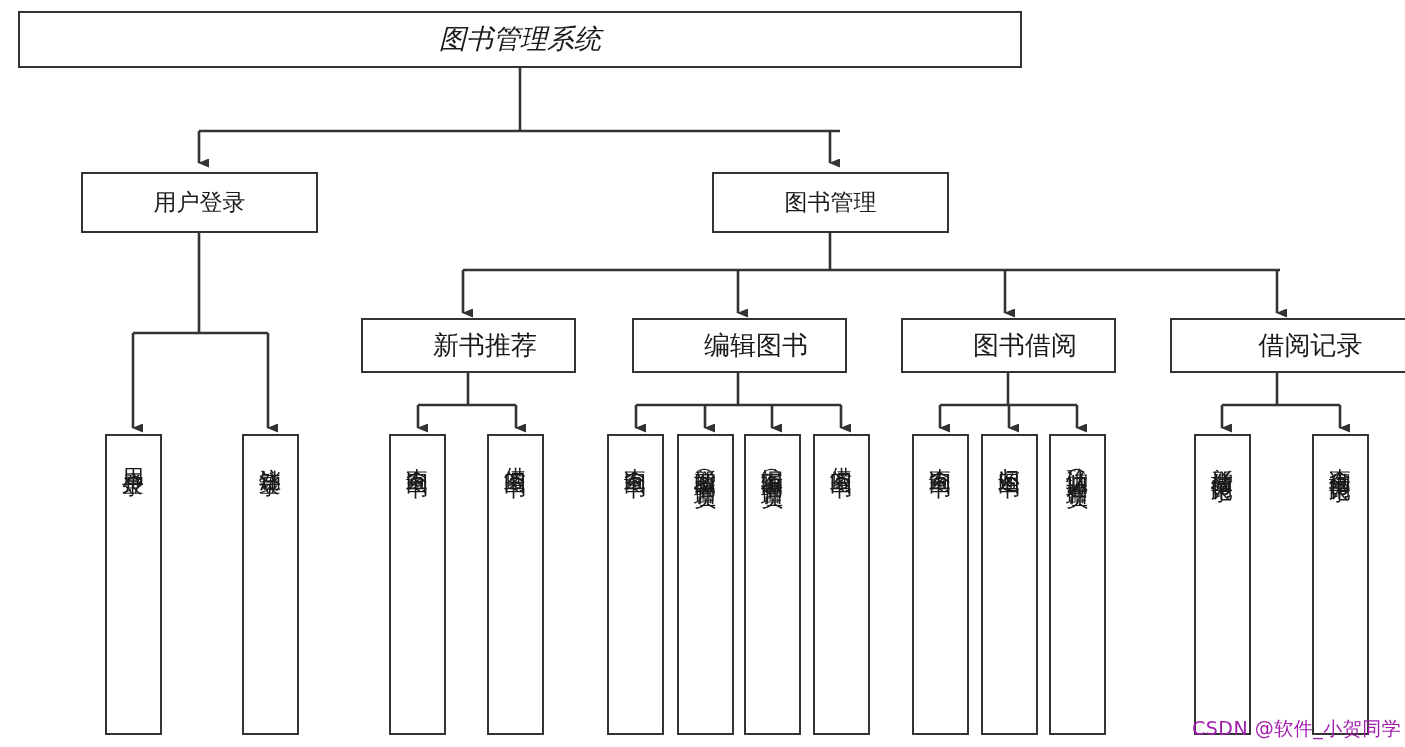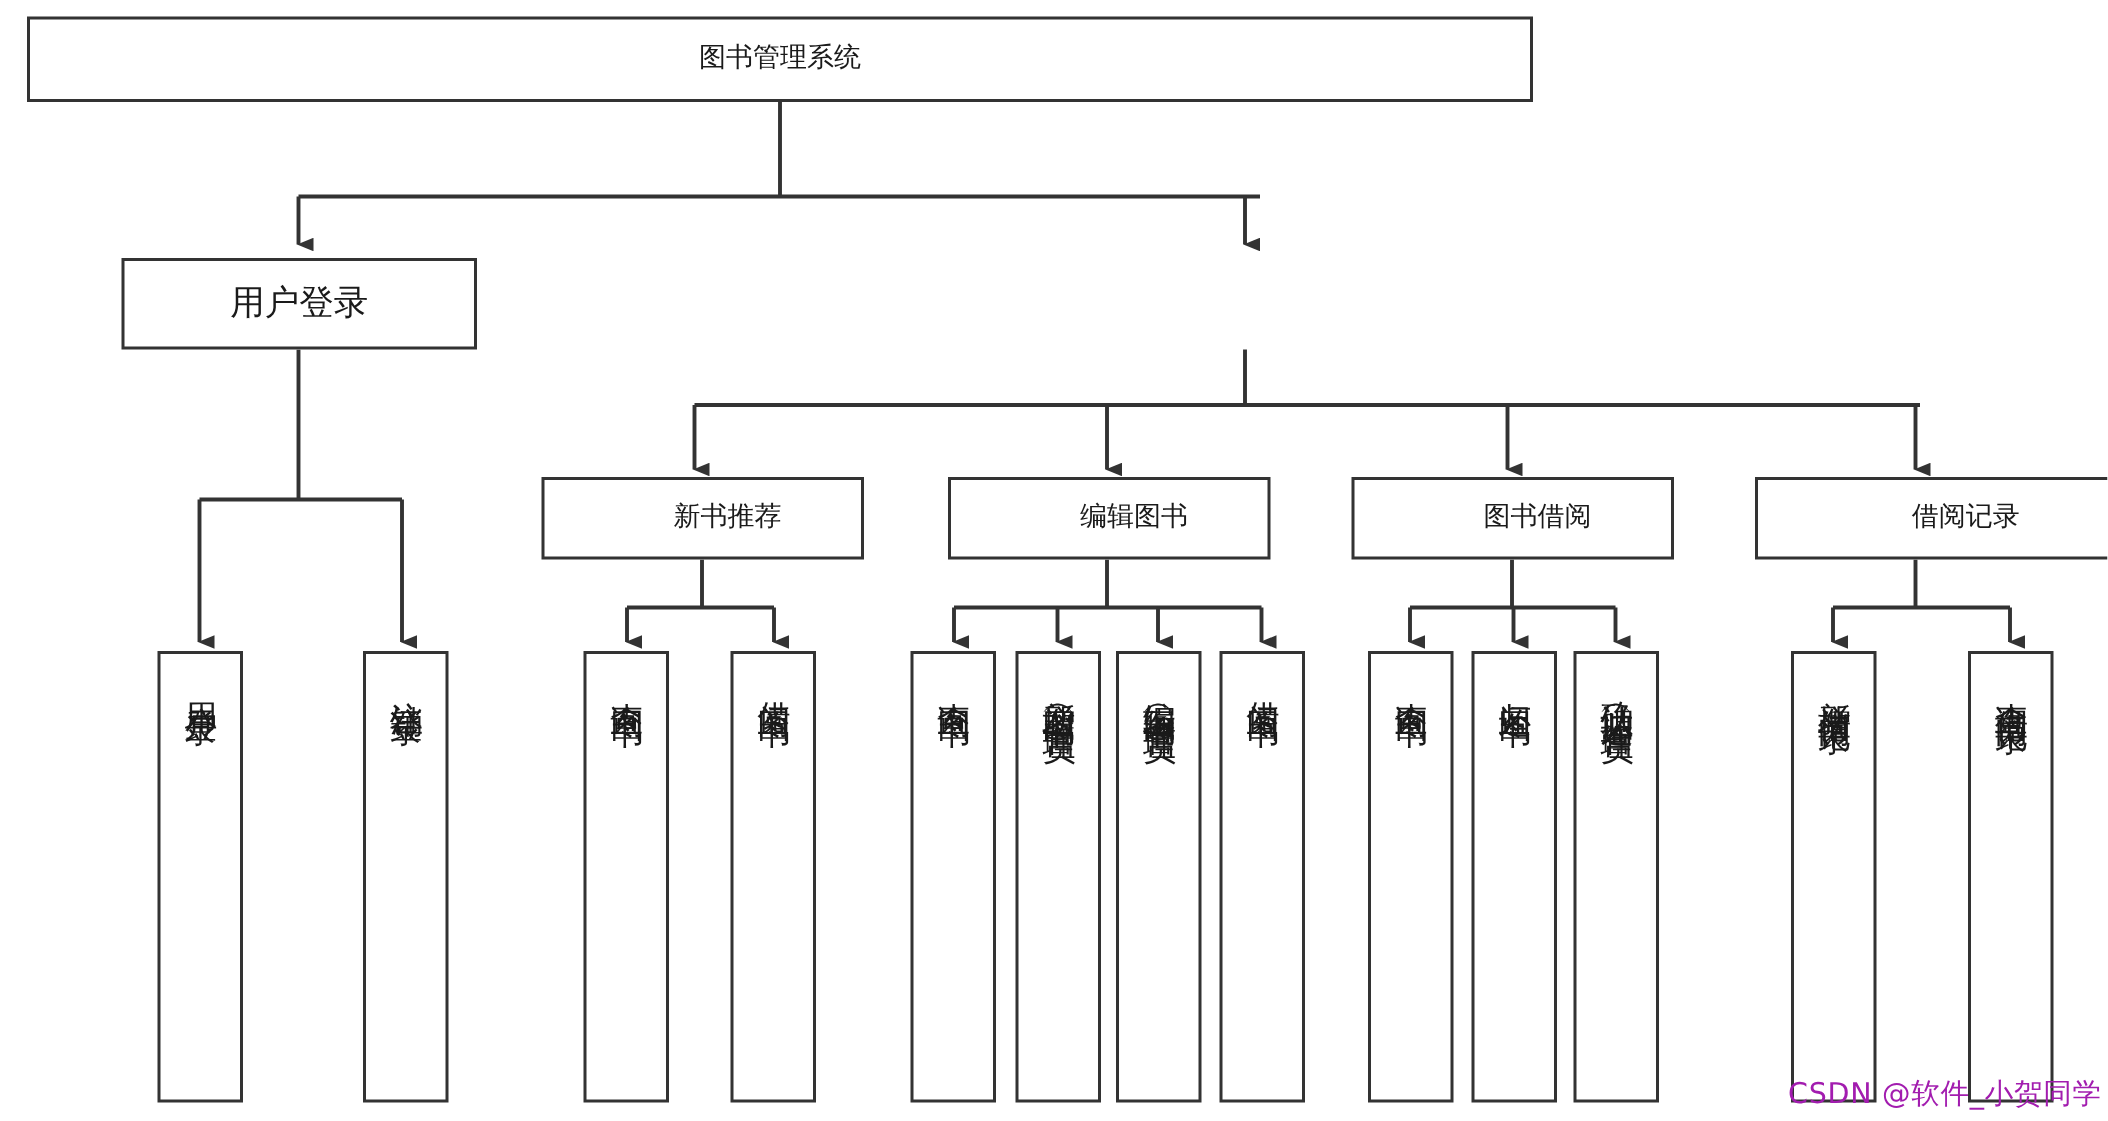--- a/index.html
+++ b/index.html
@@ -33,23 +33,23 @@
     align-items: center;
     justify-content: center;
     z-index: 2;
   }
   .node-label {
     color: #1a1a1a;
     line-height: 1.05;
     text-align: center;
     white-space: nowrap;
   }
-  .lvl1 .node-label { font-size: 18px; }
+  .lvl1 .node-label { font-size: 27px; font-style: italic; }
   .lvl2 .node-label { font-size: 23px; }
-  .lvl3 .node-label { font-size: 18px; margin-left: 33px; }
+  .lvl3 .node-label { font-size: 26px; margin-left: 33px; }
   .leaf {
     align-items: flex-start;
     justify-content: center;
     padding-top: 14px;
   }
   .leaf .node-label {
     writing-mode: vertical-rl;
     text-orientation: upright;
     font-size: 22px;
     letter-spacing: 3px;
@@ -119,20 +119,23 @@
     </g>
   </svg>
 
   <div class="node lvl1" style="left:18px;top:11px;width:1004px;height:57px;">
     <span class="node-label">图书管理系统</span>
   </div>
 
   <div class="node lvl2" style="left:81px;top:172px;width:237px;height:61px;">
     <span class="node-label">用户登录</span>
   </div>
+  <div class="node lvl2" style="left:712px;top:172px;width:237px;height:61px;">
+    <span class="node-label">图书管理</span>
+  </div>
 
   <div class="node lvl3" style="left:361px;top:318px;width:215px;height:55px;">
     <span class="node-label">新书推荐</span>
   </div>
   <div class="node lvl3" style="left:632px;top:318px;width:215px;height:55px;">
     <span class="node-label">编辑图书</span>
   </div>
   <div class="node lvl3" style="left:901px;top:318px;width:215px;height:55px;">
     <span class="node-label">图书借阅</span>
   </div>

